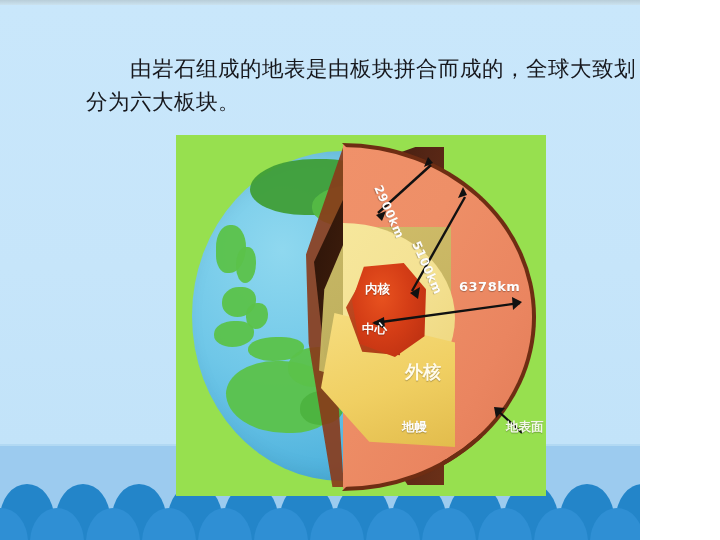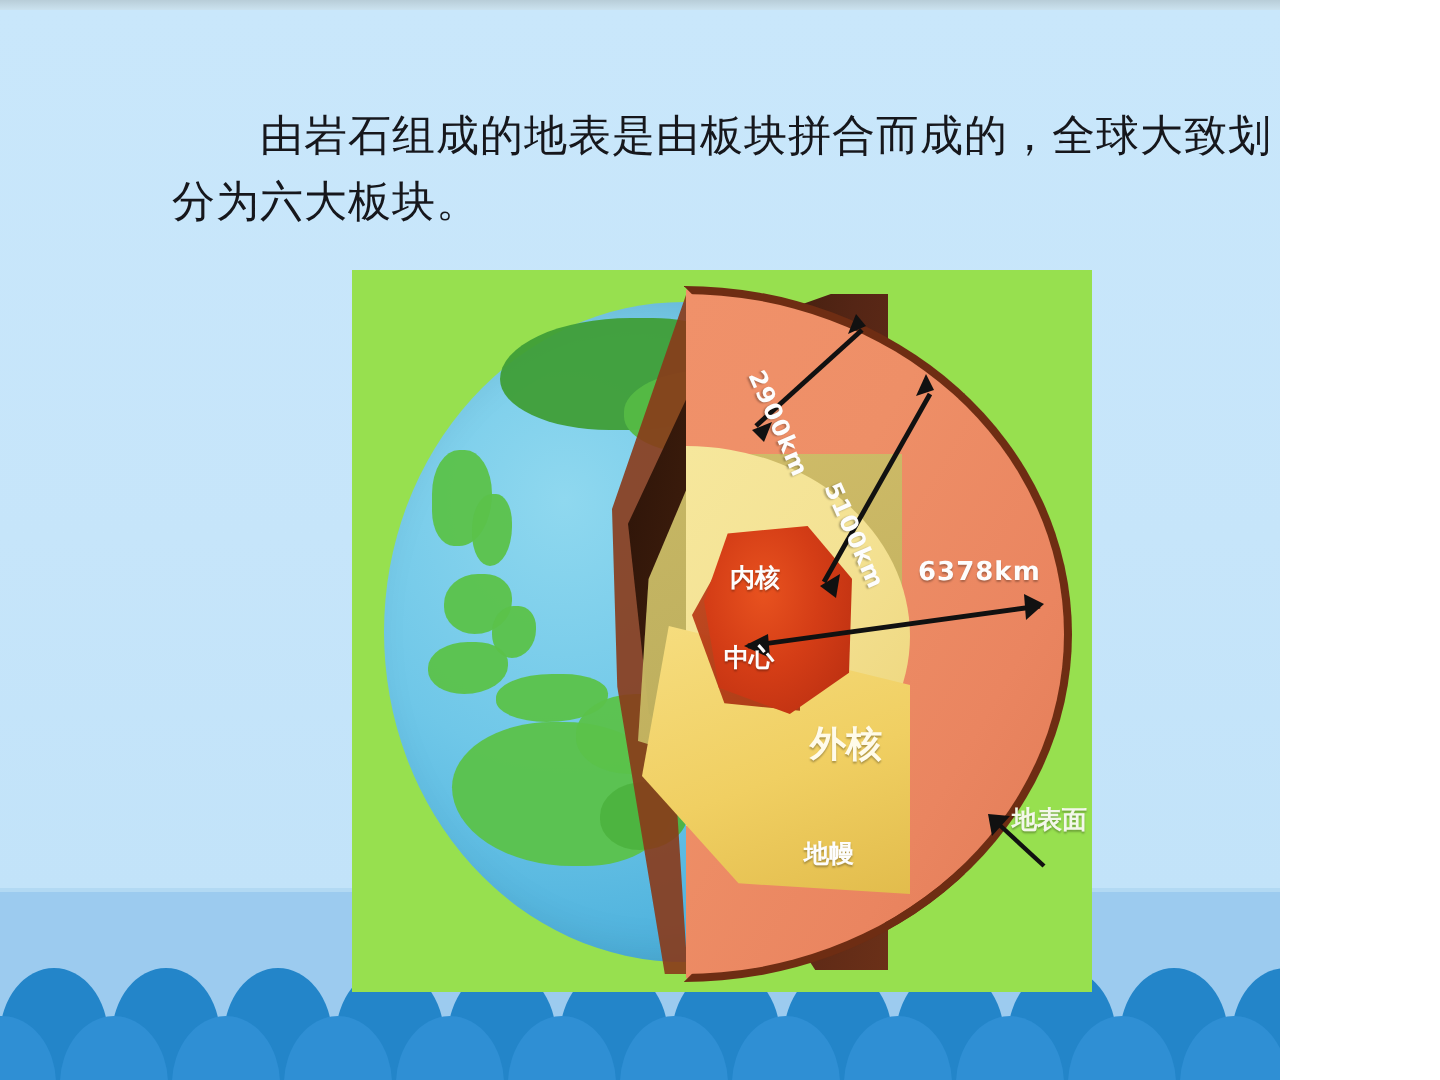--- a/index.html
+++ b/index.html
@@ -252,21 +252,21 @@
   }
   .lbl-6378 {
     left: 283px; top: 144px;
     font-size: 13px;
     letter-spacing: 0.5px;
   }
   .lbl-inner { left: 189px; top: 146px; font-size: 12.5px; }
   .lbl-center{ left: 186px; top: 186px; font-size: 12.5px; }
   .lbl-outer { left: 193px; top: 225px; font-size: 18px; color:#fffbea;margin-left:36px;}
   .lbl-mantle{ left: 226px; top: 284px; font-size: 12.5px; text-align: center; }
-  .lbl-surface{ left: 330px; top: 267px; font-size: 12.5px; color:#f3f7ea;}
+  .lbl-surface{ left: 330px; top: 284px; font-size: 12.5px; color:#f3f7ea;}
 
   .arrow-svg {
     position: absolute;
     left: 0; top: 0;
     width: 370px; height: 361px;
     pointer-events: none;
   }
 </style>
 </head>
 <body>

